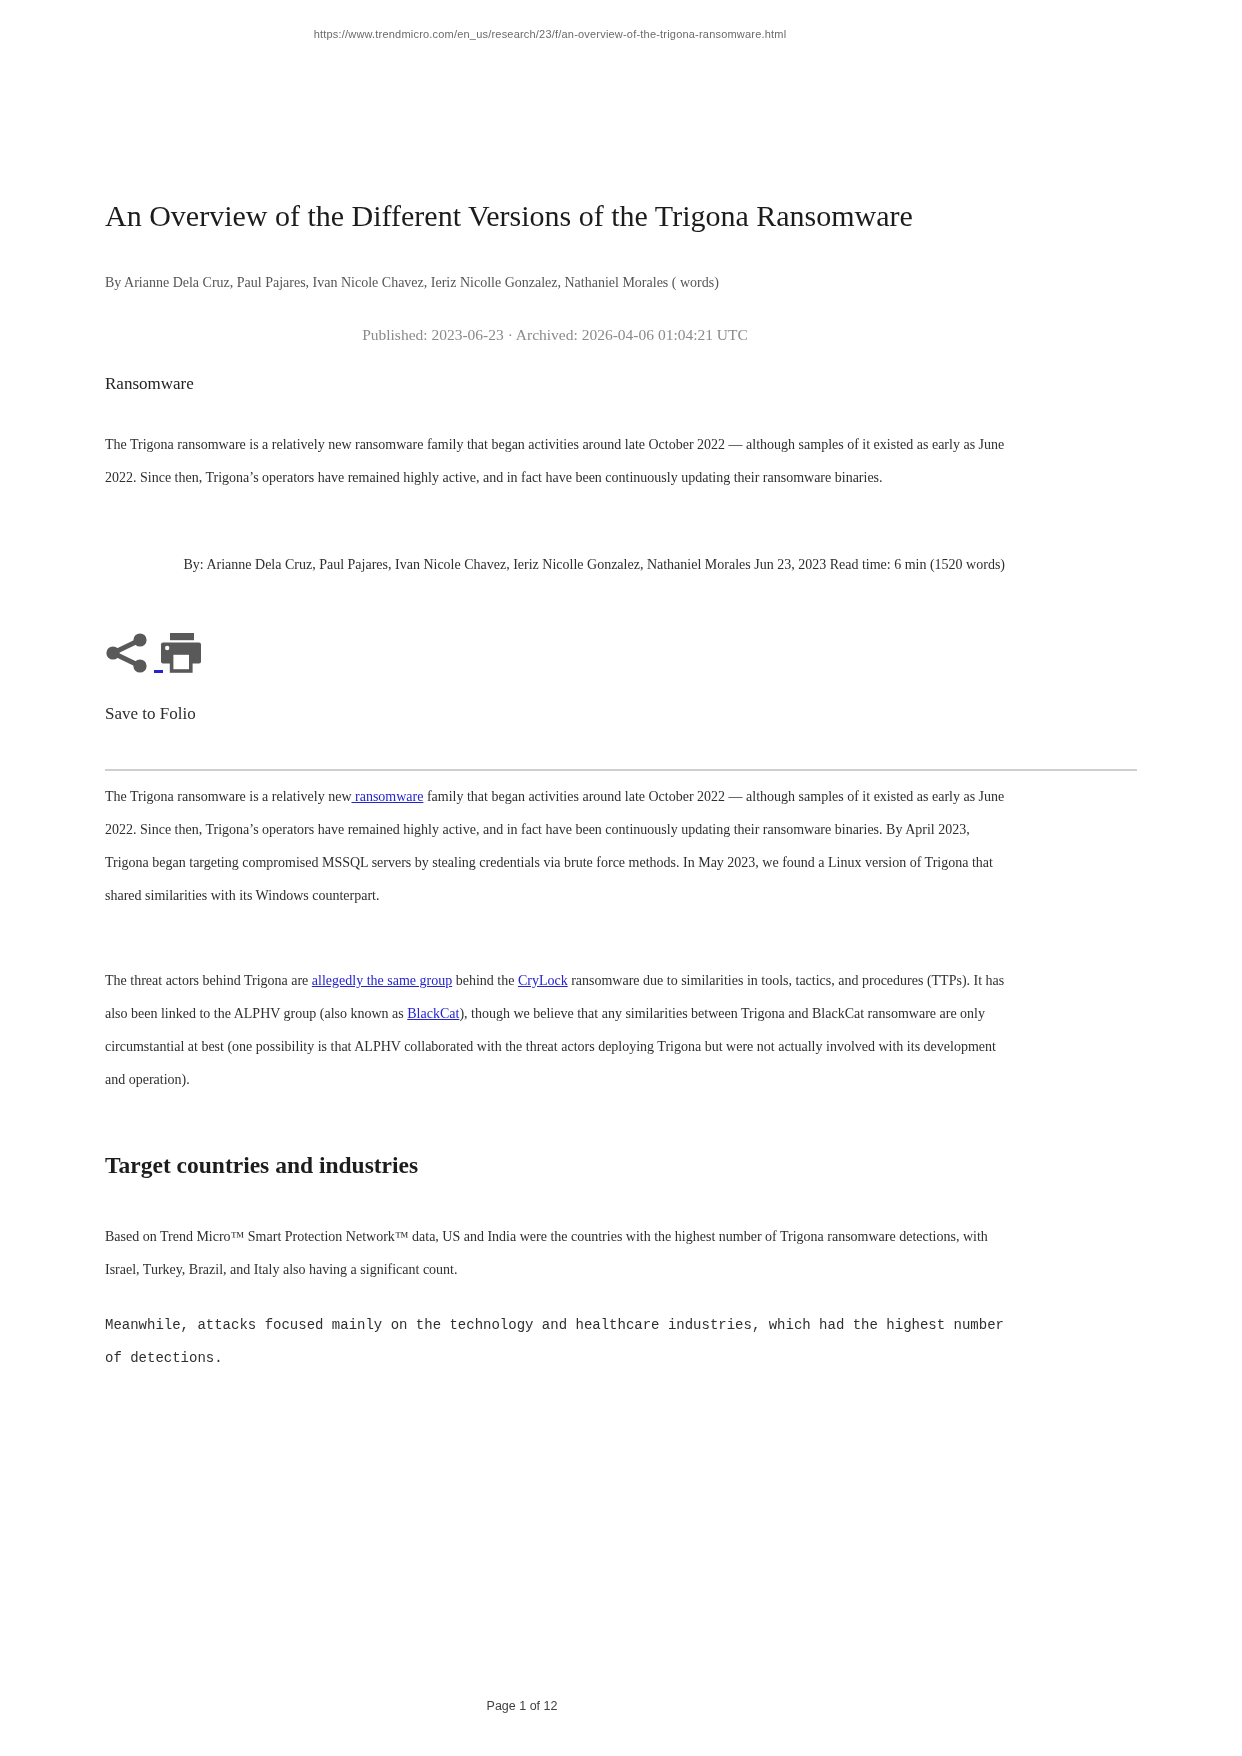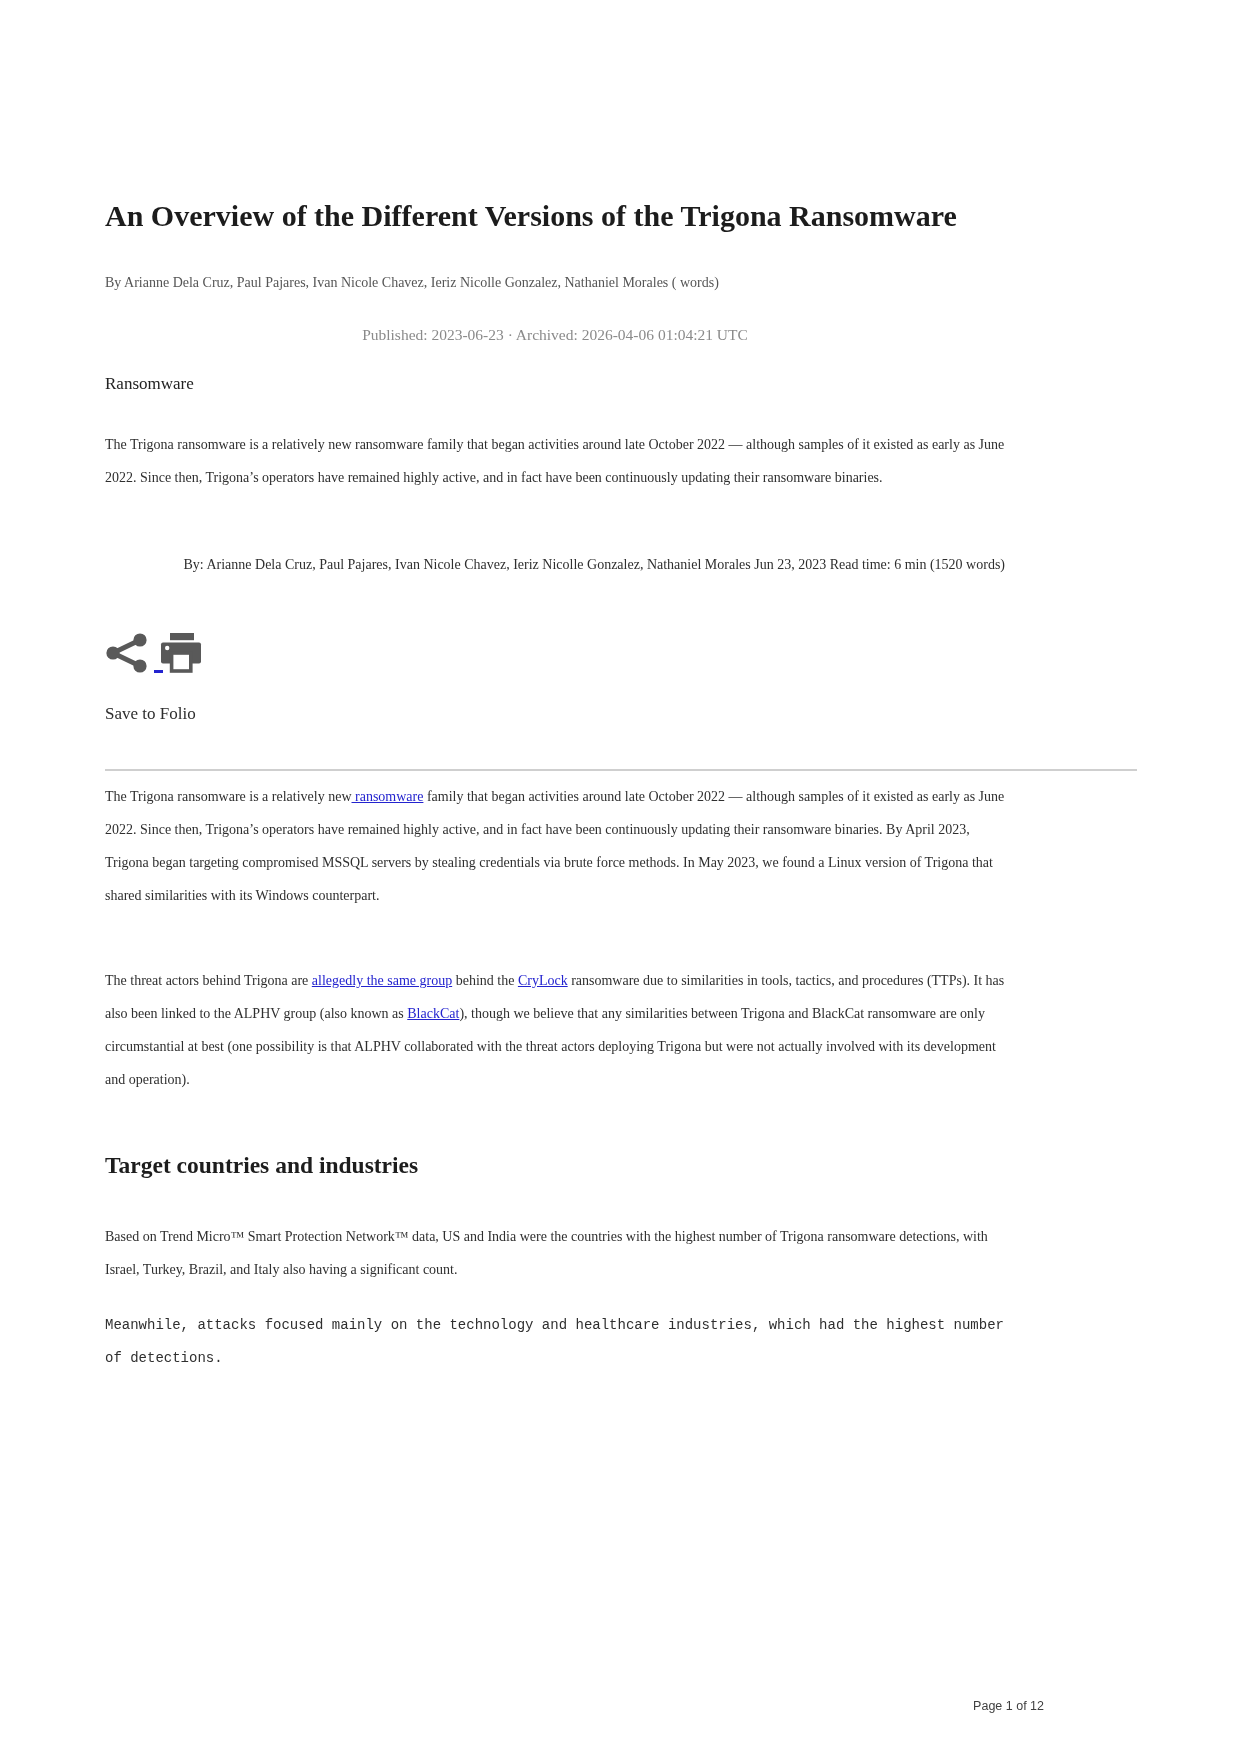--- a/index.html
+++ b/index.html
@@ -28,21 +28,21 @@
     font-family:"Liberation Sans", sans-serif;
     font-size:11px;
     letter-spacing:0.2px;
     color:#6b6b6b;
   }
   .content{position:absolute;left:105px;top:0;width:900px;}
   .abs{position:absolute;left:0;width:900px;}
   .article-title{
     top:197px;
     font-size:30px;
-    font-weight:bold;
+    font-weight:normal;
     color:#1c1c1c;
     line-height:1.25;
     margin:0;
   }
   .byline{
     top:272px;
     font-size:14px;
     color:var(--byline-text);
     line-height:1.5;
   }
@@ -105,31 +105,32 @@
   .body-para-3{top:1220px;}
   .body-para-4{top:1309px;font-family:Liberation Mono, monospace;}
   a.inline-link{
     color:var(--link);
     text-decoration:underline;
     cursor:pointer;
   }
   .page-footer{
     position:absolute;
     top:1699px; left:0; width:1044px;
-    text-align:right;
+    text-align:center;
     font-family:"Liberation Sans", sans-serif;
     font-size:12.5px;
     color:#3f3f3f;
   }
 </style>
 </head>
 <body>
 
 <div class="page">
 
+  <div class="url-header">https://www.trendmicro.com/en_us/research/23/f/an-overview-of-the-trigona-ransomware.html</div>
 
   <div class="content">
 
     <h1 class="abs article-title">An Overview of the Different Versions of the Trigona Ransomware</h1>
 
     <div class="abs byline">By Arianne Dela Cruz, Paul Pajares, Ivan Nicole Chavez, Ieriz Nicolle Gonzalez, Nathaniel Morales ( words)</div>
 
     <div class="abs published-line">Published: 2023-06-23 · Archived: 2026-04-06 01:04:21 UTC</div>
 
     <div class="abs category-label">Ransomware</div>

